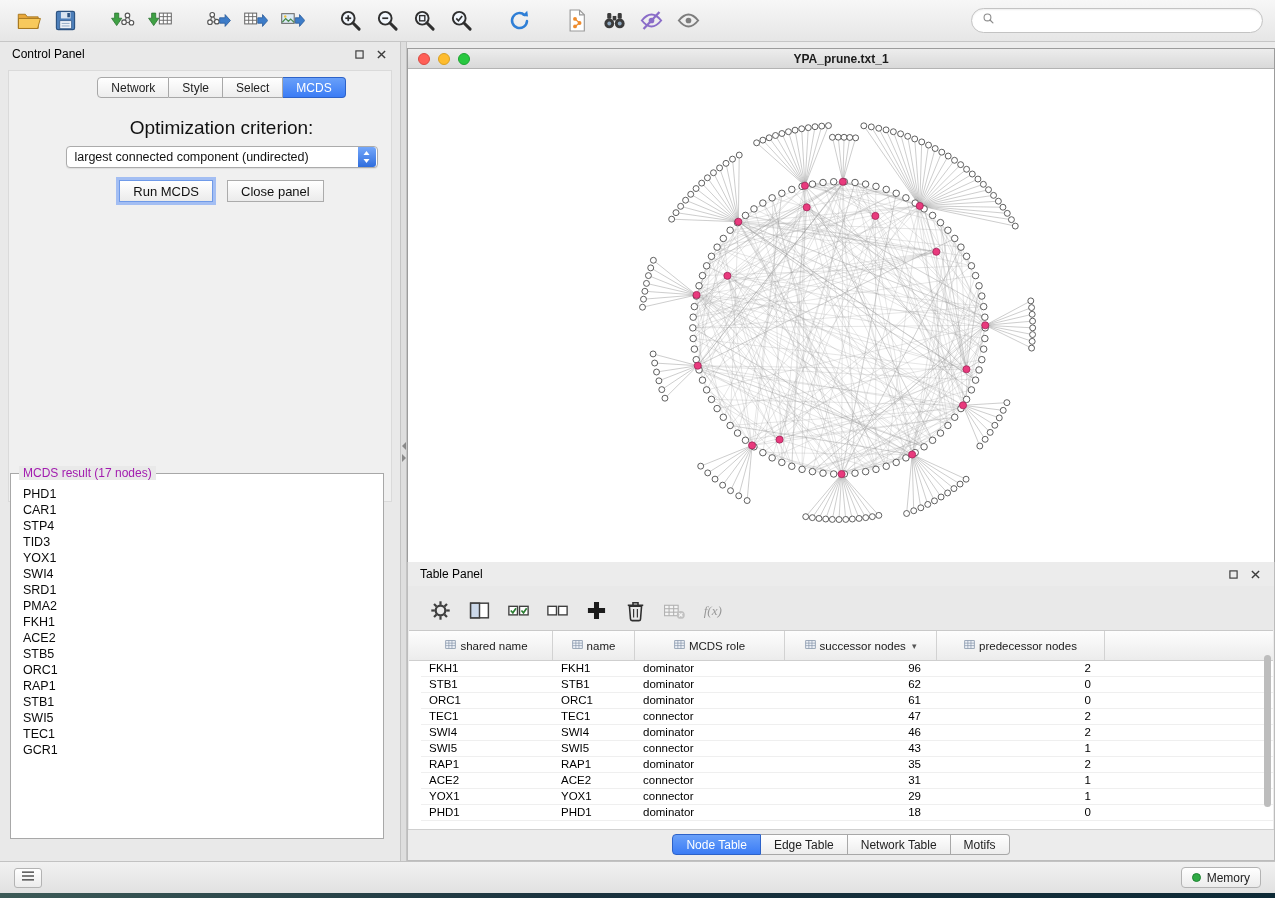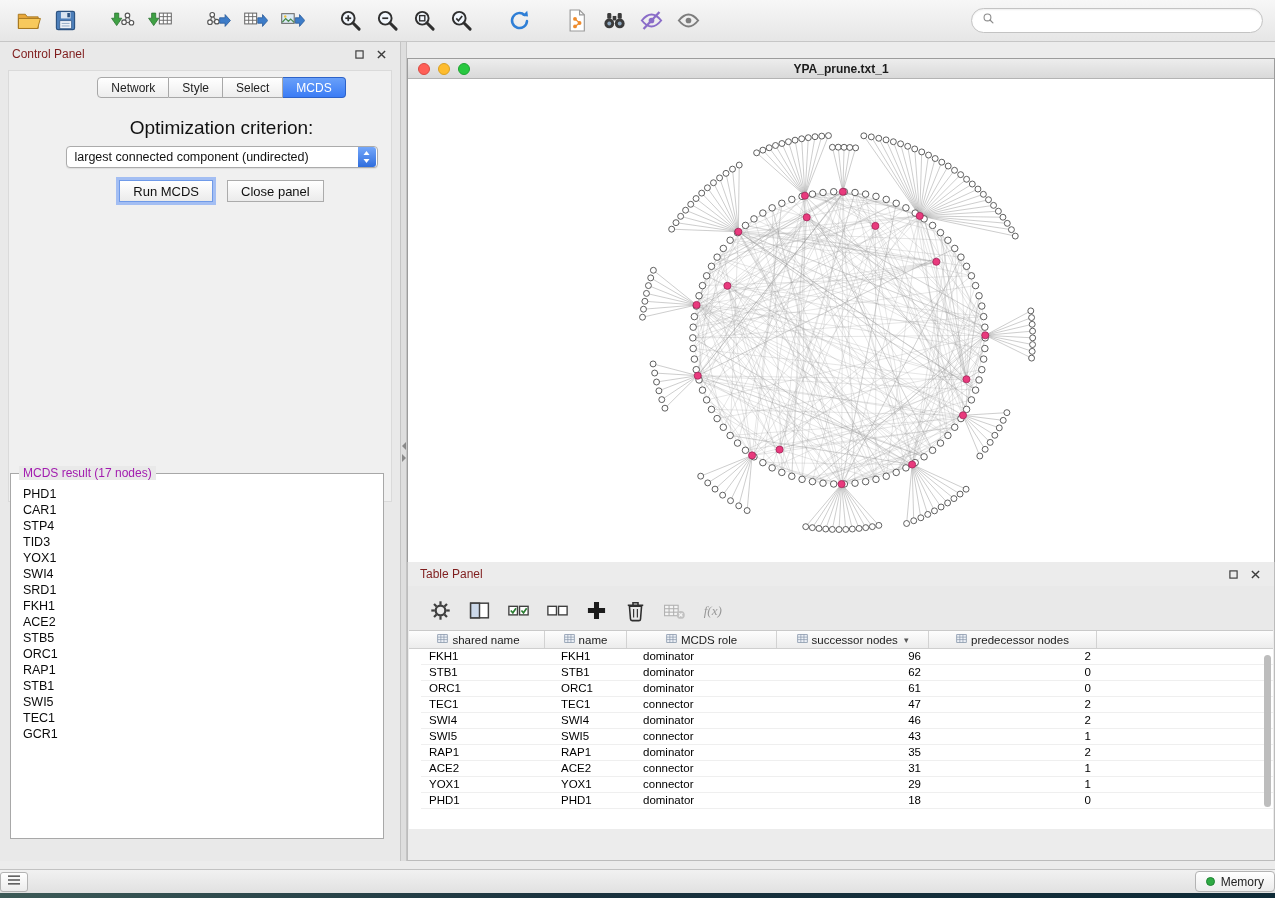--- a/index.html
+++ b/index.html
@@ -12,21 +12,21 @@
   .tb-groups{display:flex;align-items:center;gap:5px;flex:1;}
   .tb-sep{width:16px;height:1px;}
   .tool-btn{width:32px;height:32px;border:none;background:transparent;display:flex;align-items:center;justify-content:center;cursor:pointer;}
   .tool-btn .ic,.tp-btn .ic{display:flex;}
   .tool-btn svg{width:25px;height:25px;}
   .search-box{display:flex;align-items:center;width:292px;height:25px;border:1px solid #c3c3c3;border-radius:13px;background:#fff;padding:0 9px;gap:5px;box-shadow:inset 0 1px 2px rgba(0,0,0,.07);}
   .search-box svg{width:15px;height:15px;}
   .search-box input{border:none;outline:none;flex:1;font:12px "Liberation Sans",sans-serif;background:transparent;}
 
   
-  .panel-header{height:24px;display:flex;align-items:center;padding:0 12px;font-size:12px;color:#7f1d1d;}
+  .panel-header{height:24px;display:flex;align-items:center;padding:0 12px;font-size:12px;color:#000000;}
   .ph-spacer{flex:1;}
   .ph-ic{display:flex;align-items:center;justify-content:center;width:14px;height:14px;margin-left:8px;cursor:pointer;}
 
   
   .control-panel{position:absolute;left:0;top:42px;width:400px;bottom:32px;background:#e9e9e9;}
   .cp-inner{position:absolute;left:8px;right:8px;top:28px;height:432px;background:#f0f0f0;border:1px solid #dadada;display:flex;flex-direction:column;align-items:center;padding-left:43px;}
   .cp-tabs{display:flex;margin-top:6px;}
   .seg-tab{height:21px;padding:0 13px;font:12px "Liberation Sans",sans-serif;background:linear-gradient(#ffffff,#ededed);border:1px solid #a8a8a8;border-left-width:0;color:#222;cursor:pointer;}
   .seg-tab:first-child{border-left-width:1px;border-radius:4px 0 0 4px;}
   .seg-tab:last-child{border-radius:0 4px 4px 0;}
@@ -42,21 +42,21 @@
   .result-box legend{font-size:12px;color:#a21caf;margin-left:8px;padding:0 4px;background:#e9e9e9;}
   .result-list{position:absolute;inset:2px;overflow:hidden;padding:4px 0 0 10px;}
   .result-item{font-size:12.5px;line-height:16px;color:#0a0a0a;}
 
   
   .splitter-v{position:absolute;left:400px;top:42px;width:7px;bottom:32px;background:#dedede;border-left:1px solid #c4c4c4;border-right:1px solid #c4c4c4;cursor:col-resize;}
   .split-handle{position:absolute;left:0;top:398px;}
 
   
   .right-col{position:absolute;left:407px;top:42px;right:0;bottom:32px;}
-  .network-window{position:absolute;left:0;right:0;top:16px;height:516px;border:1px solid #9c9c9c;background:#fff;}
+  .network-window{position:absolute;left:0;right:0;top:6px;height:516px;border:1px solid #9c9c9c;background:#fff;}
   .net-titlebar{position:relative;height:20px;background:linear-gradient(#ededed,#d9d9d9);border-bottom:1px solid #b3b3b3;display:flex;align-items:center;justify-content:center;}
   .traffic{position:absolute;left:10px;top:0;height:20px;display:flex;align-items:center;gap:8px;}
   .tl{width:12px;height:12px;border-radius:50%;cursor:pointer;}
   .tl.red{background:var(--t-red);border:1px solid #d94a43;}
   .tl.yellow{background:var(--t-yellow);border:1px solid #d9a022;}
   .tl.green{background:var(--t-green);border:1px solid #1ea333;}
   .net-title{font-size:12px;font-weight:bold;color:#1c1c1c;}
   .net-canvas{position:absolute;left:0;right:0;top:20px;bottom:0;background:#fff;}
   .net-canvas svg{width:100%;height:100%;display:block;}
   .edges line{stroke:#9c9c9c;stroke-width:.5;opacity:.5;}
@@ -64,35 +64,35 @@
   .nnode{fill:#fff;stroke:#4c4c4c;stroke-width:.9;}
   .pink{fill:var(--pink);stroke:#a32158;stroke-width:.8;}
 
   
   .table-panel{position:absolute;left:0;right:0;top:520px;bottom:0;background:#ececec;border:1px solid #bcbcbc;border-top:none;}
   .tp-toolbar{height:44px;display:flex;align-items:center;gap:11px;padding-left:18px;background:#e9e9e9;}
   .tp-btn{width:28px;height:28px;border:none;background:transparent;display:flex;align-items:flex-end;justify-content:center;cursor:pointer;}
   .tp-btn svg{width:23px;height:23px;}
   .tp-btn.disabled{cursor:default;}
   .tp-table{position:relative;height:199px;margin:0 1px;background:#fff;border-top:1px solid #c9c9c9;overflow:hidden;}
-  .thead{display:flex;height:18px;border-bottom:1px solid #cfcfcf;padding-left:4px;background:linear-gradient(#fdfdfd,#ececec);}
+  .thead{display:flex;height:30px;border-bottom:1px solid #cfcfcf;padding-left:12px;background:linear-gradient(#fdfdfd,#ececec);}
   .th{display:flex;align-items:center;justify-content:center;gap:4px;font-size:11.5px;color:#1a1a1a;border-right:1px solid #d2d2d2;background:linear-gradient(#fdfdfd,#ececec);cursor:pointer;}
   .th .caret{font-size:9px;color:#555;margin-left:2px;}
   .c0{width:132px;}.c1{width:82px;}.c2{width:150px;}.c3{width:152px;}.c4{width:168px;}
   .th.filler,.td.filler{flex:1;border-right:none;cursor:default;}
   .tbody{padding-left:12px;}
   .tr{display:flex;height:16px;border-bottom:1px solid #efefef;}
   .td{font-size:11.5px;line-height:15px;color:#000;padding-left:8px;white-space:nowrap;overflow:hidden;}
   .td.c3{text-align:right;padding-left:0;padding-right:16px;}
   .td.c4{text-align:right;padding-left:0;padding-right:14px;}
   .tp-scrollbar{position:absolute;right:2px;top:24px;width:7px;height:152px;border-radius:4px;background:#bdbdbd;cursor:pointer;}
   .tp-tabs{height:30px;display:flex;align-items:center;justify-content:center;background:#ececec;border-top:1px solid #cfcfcf;}
 
   
-  .statusbar{position:absolute;left:0;right:0;bottom:0;height:24px;background:linear-gradient(#f1f1f1,#e1e1e1);border-top:1px solid #c2c2c2;display:flex;align-items:center;padding:0 0;}
+  .statusbar{position:absolute;left:0;right:0;bottom:0;height:32px;background:linear-gradient(#f1f1f1,#e1e1e1);border-top:1px solid #c2c2c2;display:flex;align-items:center;padding:0 14px;}
   .status-left-btn{width:28px;height:20px;border:1px solid #b3b3b3;border-radius:3px;background:linear-gradient(#fff,#ececec);display:flex;align-items:center;justify-content:center;cursor:pointer;}
   .status-spacer{flex:1;}
   .memory-btn{height:21px;border:1px solid #b3b3b3;border-radius:4px;background:linear-gradient(#fff,#ececec);display:flex;align-items:center;gap:6px;padding:0 10px;font:12px "Liberation Sans",sans-serif;color:#222;cursor:pointer;}
   .mem-dot{width:9px;height:9px;border-radius:50%;background:var(--mem-green);border:1px solid #1f8333;}
 </style>
 </head>
 <body>
 
 <div class="app">
 
@@ -321,20 +321,21 @@
     <fieldset class="result-box">
       <legend>MCDS result (17 nodes)</legend>
       <div class="result-list">
           <div class="result-item">PHD1</div>
           <div class="result-item">CAR1</div>
           <div class="result-item">STP4</div>
           <div class="result-item">TID3</div>
           <div class="result-item">YOX1</div>
           <div class="result-item">SWI4</div>
           <div class="result-item">SRD1</div>
+          <div class="result-item">PMA2</div>
           <div class="result-item">FKH1</div>
           <div class="result-item">ACE2</div>
           <div class="result-item">STB5</div>
           <div class="result-item">ORC1</div>
           <div class="result-item">RAP1</div>
           <div class="result-item">STB1</div>
           <div class="result-item">SWI5</div>
           <div class="result-item">TEC1</div>
           <div class="result-item">GCR1</div>
         </div>
@@ -1261,20 +1262,26 @@
               <div class="td c0">PHD1</div>
               <div class="td c1">PHD1</div>
               <div class="td c2">dominator</div>
               <div class="td c3">18</div>
               <div class="td c4">0</div>
               <div class="td filler"></div>
             </div>
           </div>
         <div class="tp-scrollbar"></div>
       </div>
+      <div class="tp-tabs">
+          <button class="seg-tab active">Node Table</button>
+          <button class="seg-tab">Edge Table</button>
+          <button class="seg-tab">Network Table</button>
+          <button class="seg-tab">Motifs</button>
+        </div>
     </div>
 
   </div>
 
   <div class="statusbar">
     <button class="status-left-btn">
       <span><svg viewBox="0 0 18 14" width="16" height="12">
             <line x1="2" y1="2.5" x2="16" y2="2.5" stroke="#444" stroke-width="1.6"></line>
             <line x1="2" y1="7" x2="16" y2="7" stroke="#444" stroke-width="1.6"></line>
             <line x1="2" y1="11.5" x2="16" y2="11.5" stroke="#444" stroke-width="1.6"></line>

